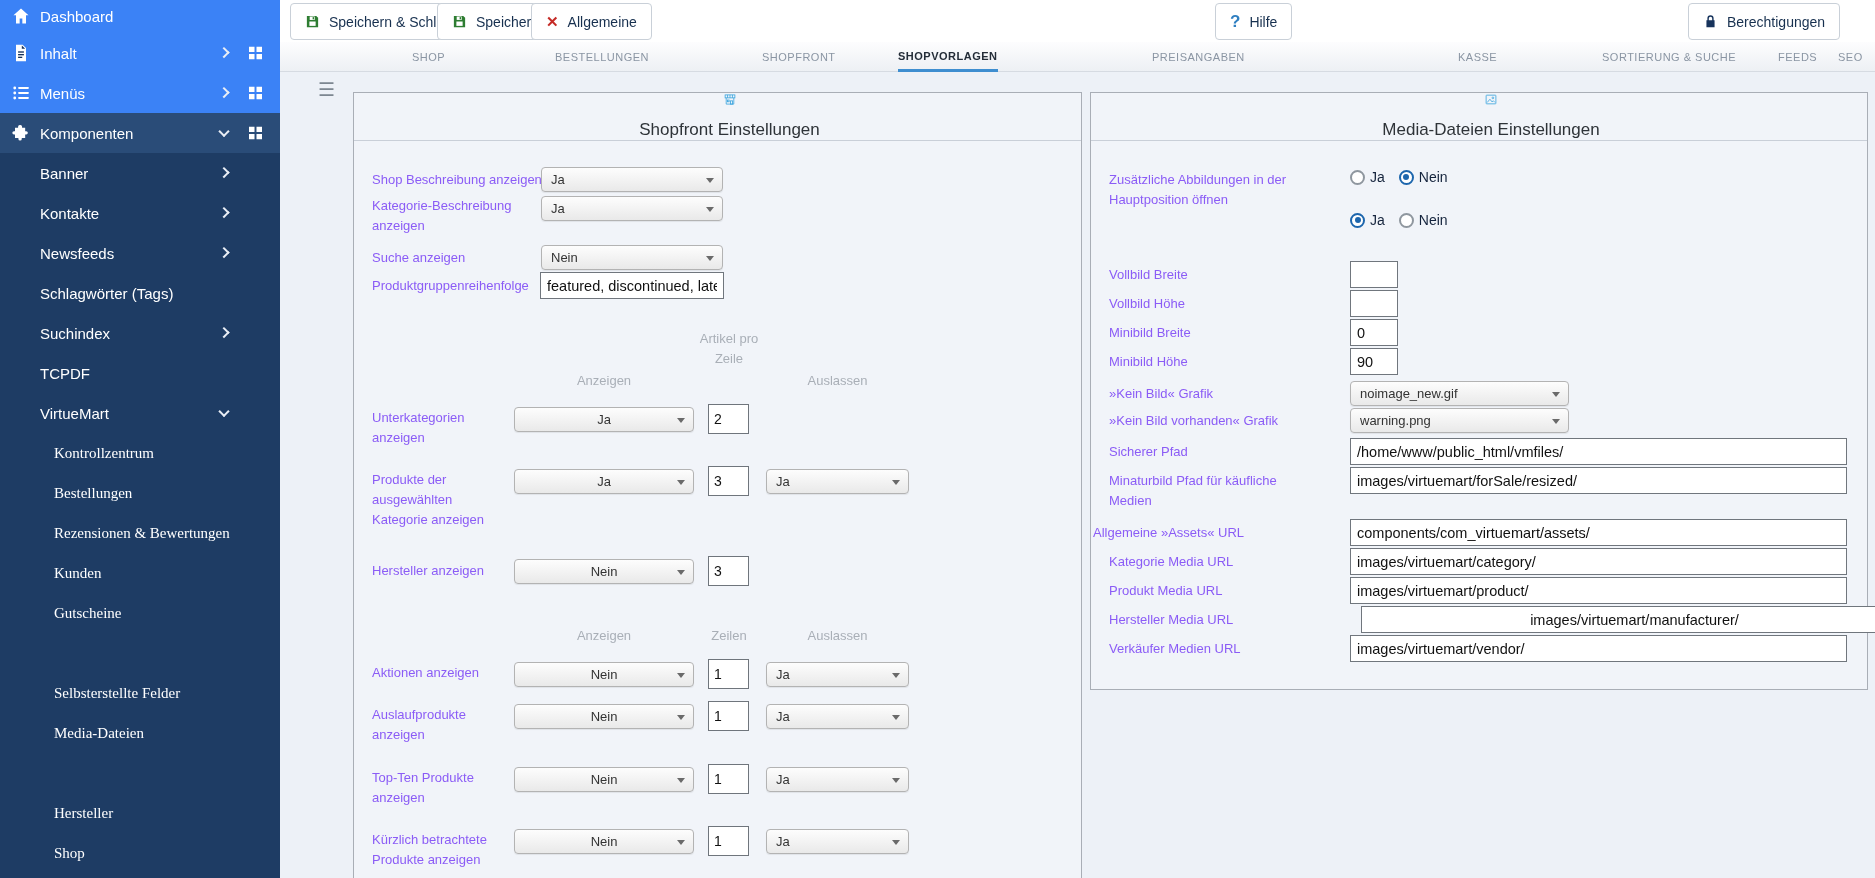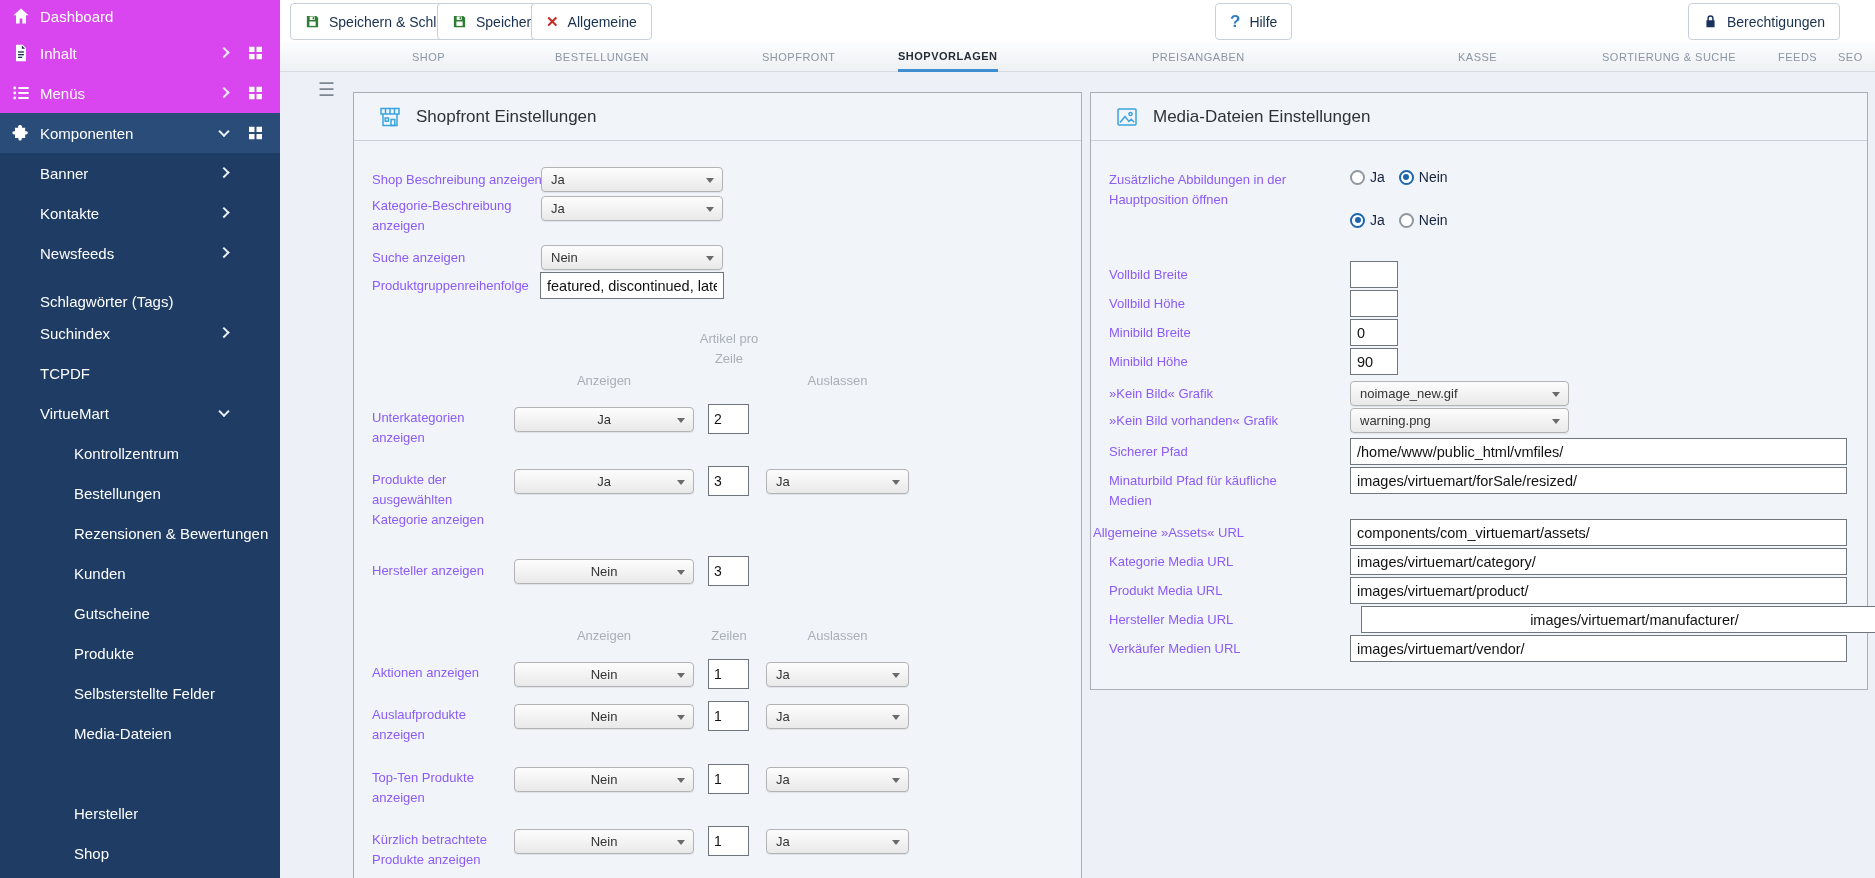--- a/index.html
+++ b/index.html
@@ -2,27 +2,27 @@
 <html><head>
 <meta charset="utf-8">
 <style>
   * { margin:0; padding:0; box-sizing:border-box; }
   html,body { background:#dfe5ee; }
   #app {
     position:relative; width:1875px; height:878px; overflow:hidden;
     background:#edf1f7; font-family:"Liberation Sans", sans-serif;
   }
   
-  .sidebar { position:absolute; left:0; top:0; width:280px; height:878px; background:#d946ef; }
+  .sidebar { position:absolute; left:0; top:0; width:280px; height:878px; background:#3b82f6; }
   .side-subzone { position:absolute; left:0; top:153px; right:0; bottom:0; background:#1e3c64; }
   .si { position:absolute; left:0; right:0; height:40px; display:flex; align-items:center;
         color:#fff; font-size:15px; cursor:pointer; }
   .si .si-t { padding-left:40px; white-space:nowrap; }
   .si.lvl2 .si-t { padding-left:40px; }
-  .si.lvl3 .si-t { padding-left:74px; }
+  .si.lvl3 .si-t { padding-left:54px;font-family:Liberation Serif, serif; }
   .si.active { background:#2a4c78; }
   .si-ic { position:absolute; left:11px; top:50%; transform:translateY(-50%); width:20px; height:20px; }
   .si-ic svg { width:20px; height:20px; display:block; }
   .chev { position:absolute; right:52px; top:50%; width:8px; height:8px;
           border-top:2px solid #e9eef5; border-right:2px solid #e9eef5; }
   .chev.r { transform:translateY(-55%) rotate(45deg); }
   .chev.d { transform:translateY(-70%) rotate(135deg); }
   .grid4 { position:absolute; right:18px; top:50%; transform:translateY(-50%); width:13px; height:13px; }
   .grid4 svg { width:13px; height:13px; display:block; }
   
@@ -36,21 +36,21 @@
   
   .tabstrip { position:absolute; left:280px; right:0; top:42px; height:30px;
               background:linear-gradient(#fdfdfe,#edf0f4); border-bottom:1px solid #d6dbe2; }
   .tab { position:absolute; top:0; height:30px; display:flex; align-items:center;
          font-size:11px; letter-spacing:.5px; color:#8a95a3; cursor:pointer; white-space:nowrap; }
   .tab.active { color:#242d38; font-weight:bold; border-bottom:3px solid #3e8ed0; }
   .hamburger { position:absolute; left:318px; top:78px; font-size:19px; color:#7d8791; cursor:pointer; }
   
   .panel { position:absolute; background:#f1f4f9; border:1px solid #a9aeb6; }
   .panel-hd { position:absolute; left:0; right:0; top:0; height:48px; border-bottom:1px solid #c9cfd8;
-              display:flex; align-items:center; gap:14px; padding-left:24px; }
+              display:flex; align-items:center; gap:14px; padding-left:24px;flex-direction:column; }
   .panel-hd svg { width:24px; height:24px; display:block; }
   .panel-title { font-size:17px; color:#2e3338; }
   .flabel { position:absolute; font-size:13px; color:#8b5cf6; line-height:20px; }
   .colhead { position:absolute; font-size:13px; color:#a9afb7; text-align:center; line-height:20px; }
   .sel { position:absolute; height:25px; border:1px solid #b3b3b3; border-radius:4px;
          background:linear-gradient(#fdfdfd,#e9e9e9); box-shadow:0 1px 1px rgba(0,0,0,.07);
          display:flex; align-items:center; padding:0 22px 0 9px; font-size:13px; color:#333; cursor:pointer; }
   .sel.center { justify-content:center; padding-left:22px; }
   .sel .arr { position:absolute; right:8px; top:50%; margin-top:-2px; width:0; height:0;
               border-left:4px solid transparent; border-right:4px solid transparent; border-top:5px solid #6a6a6a; }
@@ -151,21 +151,21 @@
       <span class="chev r"></span>
     </div>
     <div class="si lvl2" style="top:193px">
       <span class="si-t">Kontakte</span>
       <span class="chev r"></span>
     </div>
     <div class="si lvl2" style="top:233px">
       <span class="si-t">Newsfeeds</span>
       <span class="chev r"></span>
     </div>
-    <div class="si lvl2" style="top:281px">
+    <div class="si lvl2" style="top:273px">
       <span class="si-t">Schlagwörter (Tags)</span>
     </div>
     <div class="si lvl2" style="top:313px">
       <span class="si-t">Suchindex</span>
       <span class="chev r"></span>
     </div>
     <div class="si lvl2" style="top:353px">
       <span class="si-t">TCPDF</span>
     </div>
     <div class="si lvl2" style="top:393px">
@@ -179,23 +179,20 @@
       <span class="si-t">Bestellungen</span>
     </div>
     <div class="si lvl3" style="top:513px">
       <span class="si-t">Rezensionen &amp; Bewertungen</span>
     </div>
     <div class="si lvl3" style="top:553px">
       <span class="si-t">Kunden</span>
     </div>
     <div class="si lvl3" style="top:593px">
       <span class="si-t">Gutscheine</span>
-    </div>
-    <div class="si lvl3" style="top:633px">
-      <span class="si-t">Produkte</span>
     </div>
     <div class="si lvl3" style="top:673px">
       <span class="si-t">Selbsterstellte Felder</span>
     </div>
     <div class="si lvl3" style="top:713px">
       <span class="si-t">Media-Dateien</span>
     </div>
     <div class="si lvl3" style="top:793px">
       <span class="si-t">Hersteller</span>
     </div>

